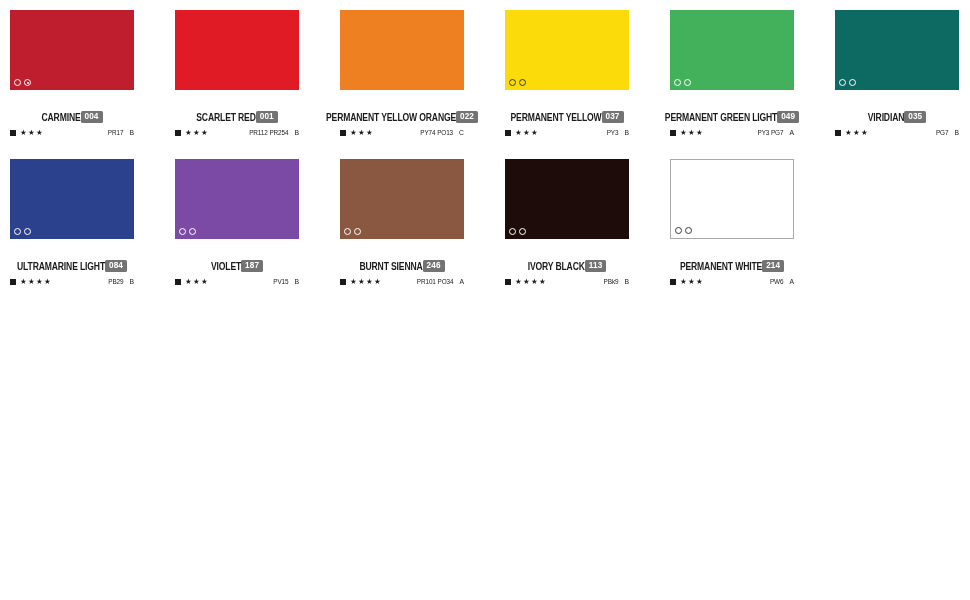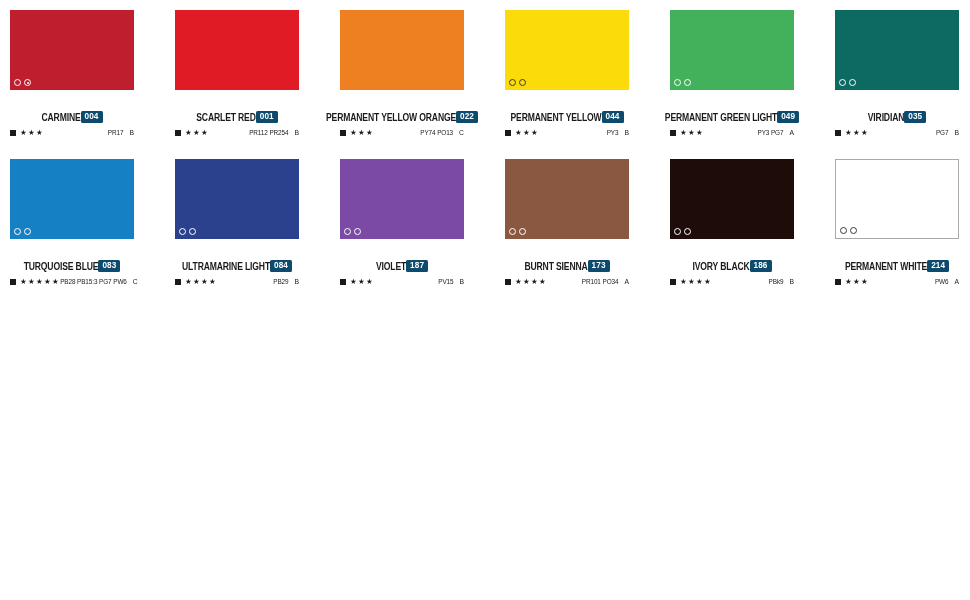--- a/index.html
+++ b/index.html
@@ -85,21 +85,21 @@
     font-weight: bold;
     letter-spacing: -0.15px;
     color: #1a1a1a;
     text-transform: uppercase;
     white-space: nowrap;
     line-height: 14px;
     transform: scaleY(1.22);
     transform-origin: left center;
   }
   .code-badge {
-    background: #0c4a6e;
+    background: #737373;
     color: #ffffff;
     font-size: 8.2px;
     font-weight: bold;
     line-height: 12px;
     height: 12px;
     padding: 0 4px;
     border-radius: 1.5px;
     letter-spacing: 0.1px;
     white-space: nowrap;
     flex: none;
@@ -214,21 +214,21 @@
       </div>
       <div class="swatch-card">
         <div class="swatch-chip" style="background: rgb(251, 220, 10);">
           <div class="opacity-marks">
             <span class="om dark"></span>
             <span class="om dark"></span>
           </div>
         </div>
         <div class="name-row">
           <span class="color-name">PERMANENT YELLOW</span>
-          <span class="code-badge">044</span>
+          <span class="code-badge">037</span>
         </div>
         <div class="meta-row">
           <span class="meta-left">
             <span class="perm-square"></span>
             <span class="stars">★★★</span>
           </span>
           <span class="meta-right">
             <span class="pigments">PY3</span>
             <span class="series">B</span>
           </span>
@@ -272,42 +272,20 @@
             <span class="perm-square"></span>
             <span class="stars">★★★</span>
           </span>
           <span class="meta-right">
             <span class="pigments">PG7</span>
             <span class="series">B</span>
           </span>
         </div>
       </div>
       <div class="swatch-card">
-        <div class="swatch-chip" style="background: rgb(21, 128, 196);">
-          <div class="opacity-marks">
-            <span class="om"></span>
-            <span class="om"></span>
-          </div>
-        </div>
-        <div class="name-row">
-          <span class="color-name">TURQUOISE BLUE</span>
-          <span class="code-badge">083</span>
-        </div>
-        <div class="meta-row">
-          <span class="meta-left">
-            <span class="perm-square"></span>
-            <span class="stars">★★★★★</span>
-          </span>
-          <span class="meta-right">
-            <span class="pigments">PB28 PB15:3 PG7 PW6</span>
-            <span class="series">C</span>
-          </span>
-        </div>
-      </div>
-      <div class="swatch-card">
         <div class="swatch-chip" style="background: rgb(43, 65, 142);">
           <div class="opacity-marks">
             <span class="om"></span>
             <span class="om"></span>
           </div>
         </div>
         <div class="name-row">
           <span class="color-name">ULTRAMARINE LIGHT</span>
           <span class="code-badge">084</span>
         </div>
@@ -346,21 +324,21 @@
       </div>
       <div class="swatch-card">
         <div class="swatch-chip" style="background: rgb(138, 87, 65);">
           <div class="opacity-marks">
             <span class="om"></span>
             <span class="om"></span>
           </div>
         </div>
         <div class="name-row">
           <span class="color-name">BURNT SIENNA</span>
-          <span class="code-badge">173</span>
+          <span class="code-badge">246</span>
         </div>
         <div class="meta-row">
           <span class="meta-left">
             <span class="perm-square"></span>
             <span class="stars">★★★★</span>
           </span>
           <span class="meta-right">
             <span class="pigments">PR101 PO34</span>
             <span class="series">A</span>
           </span>
@@ -368,21 +346,21 @@
       </div>
       <div class="swatch-card">
         <div class="swatch-chip" style="background: rgb(29, 12, 9);">
           <div class="opacity-marks">
             <span class="om"></span>
             <span class="om"></span>
           </div>
         </div>
         <div class="name-row">
           <span class="color-name">IVORY BLACK</span>
-          <span class="code-badge">186</span>
+          <span class="code-badge">113</span>
         </div>
         <div class="meta-row">
           <span class="meta-left">
             <span class="perm-square"></span>
             <span class="stars">★★★★</span>
           </span>
           <span class="meta-right">
             <span class="pigments">PBk9</span>
             <span class="series">B</span>
           </span>

